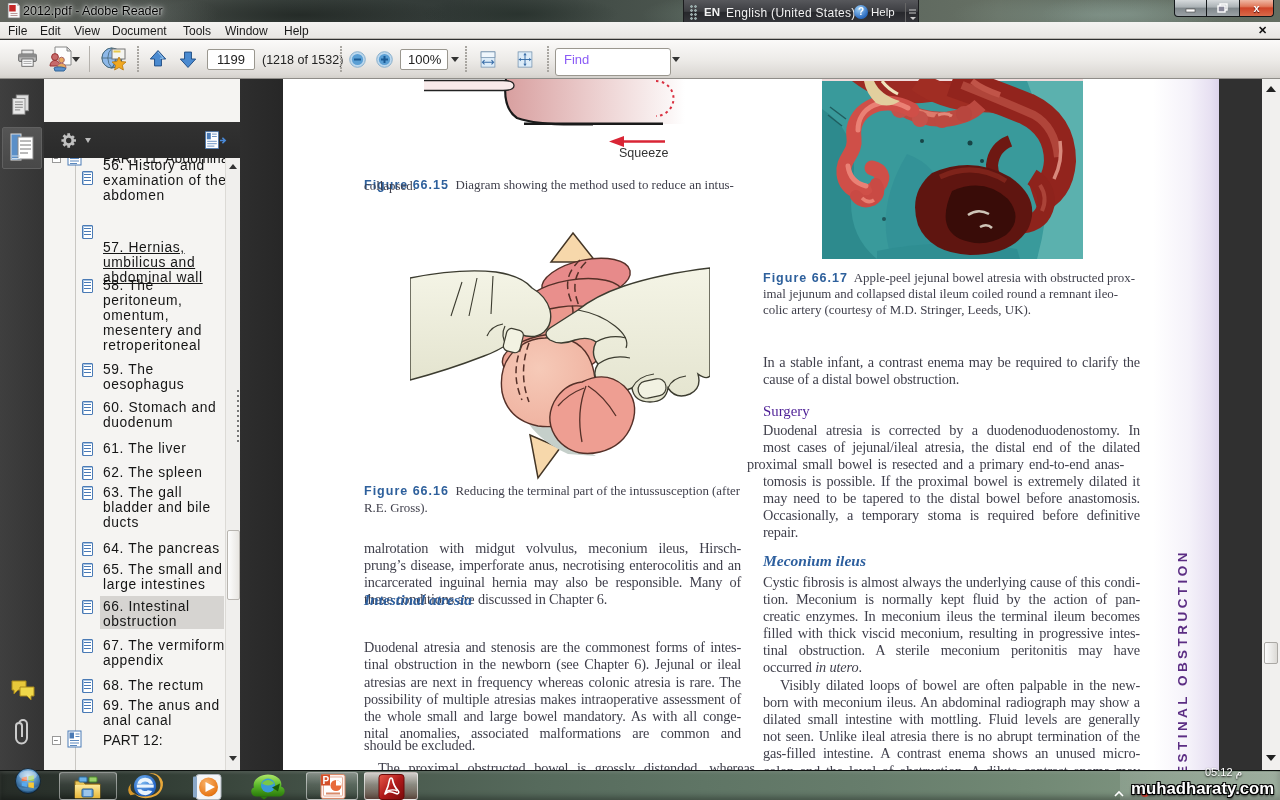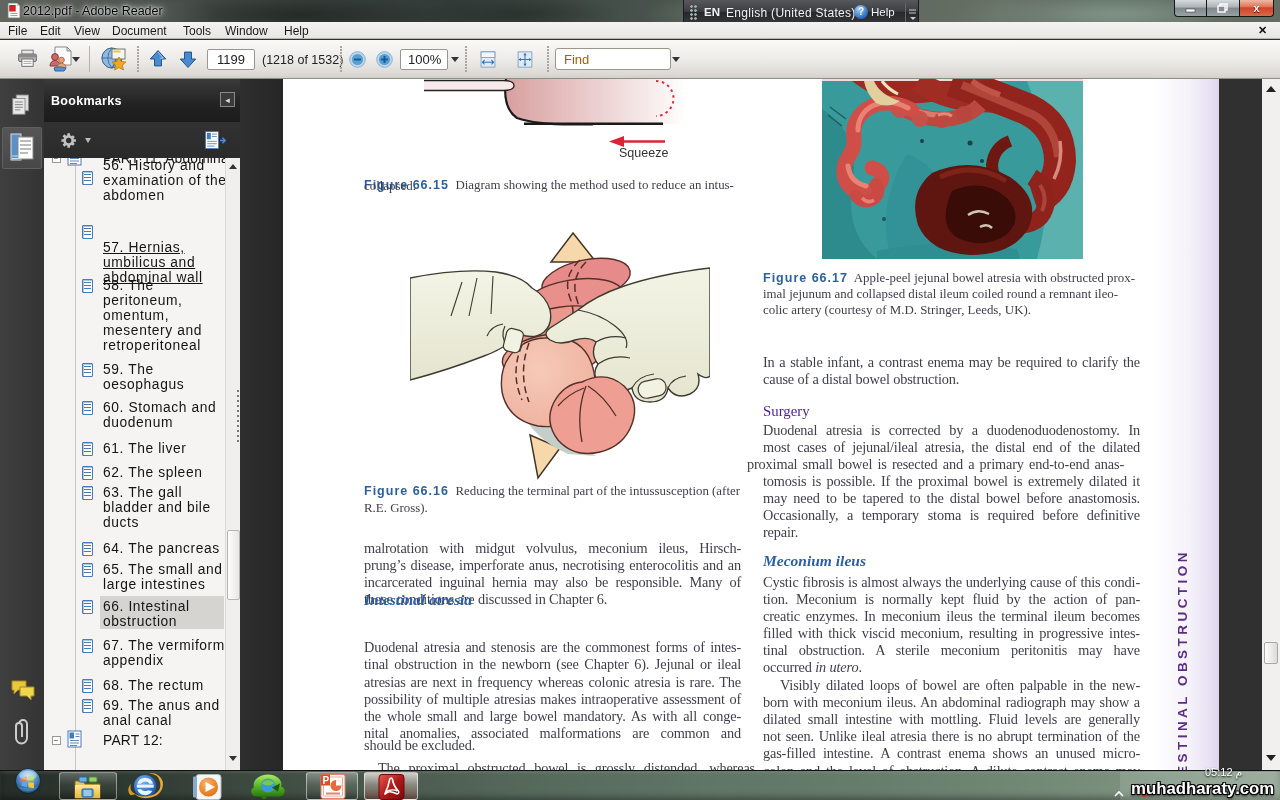--- a/index.html
+++ b/index.html
@@ -227,21 +227,21 @@
     <rect x="3" y="2" width="20" height="22" fill="#ddecf8" stroke="#6a8aa8"></rect>
     <rect x="3" y="2" width="20" height="8" fill="#eff6fc" stroke="#6a8aa8"></rect>
     <path d="M5 17h16M8 14l-3 3 3 3M18 14l3 3-3 3" stroke="#3a6ea8" stroke-width="1.6" fill="none"></path>
   </svg>
   <svg style="position:absolute;left:516px;top:8px;" width="18" height="23" viewBox="0 0 26 26">
     <rect x="3" y="2" width="20" height="22" fill="#ddecf8" stroke="#6a8aa8"></rect>
     <path d="M13 4v18M4 13h18" stroke="#3a6ea8" stroke-width="1.4"></path>
     <path d="M13 4l-2.5 3h5zM13 22l-2.5-3h5zM4 13l3-2.5v5zM22 13l-3-2.5v5z" fill="#3a6ea8"></path>
   </svg>
   <div class="tsepd" style="left:547px;"></div>
-  <div class="tbox" style="left:555px;top:8px;width:116px;height:22px;color:#a16207;padding:3px 0 0 8px;border-radius:3px;">Find</div>
+  <div class="tbox" style="left:555px;top:8px;width:116px;height:28px;color:#8b5cf6;padding:3px 0 0 8px;border-radius:3px;">Find</div>
   <div class="darrow" style="left:672px;top:17px;"></div>
 </div>
 
 <div id="main">
   <div id="page">
     <div id="pagecontent">
 
       <svg style="position:absolute;left:130px;top:0;" width="330" height="82" viewBox="0 0 330 82">
         <defs>
           <linearGradient id="tubeg" x1="0" y1="0" x2="1" y2="0">
@@ -479,24 +479,20 @@
               <path d="M8.5 4h4M8.5 6.5h4M3 10.5h9M3 13h9M3 15.5h7" stroke="#4a7ab5" stroke-width=".9"></path>
             </svg>
         <div class="ti" style="top:575px;letter-spacing:0.2px;">PART 12:</div>
       </div>
     </div>
     <div id="tree-sb">
           <div class="thumb"></div>
       <div style="position:absolute;left:3px;top:6px;width:0;height:0;border-left:4.5px solid transparent;border-right:4.5px solid transparent;border-bottom:5px solid #333;"></div>
       <div style="position:absolute;left:3px;top:598px;width:0;height:0;border-left:4.5px solid transparent;border-right:4.5px solid transparent;border-top:5px solid #333;"></div>
     </div>
-    <div id="panel-head">
-          <div class="t">Bookmarks</div>
-          <div class="collapse">◂</div>
-        </div>
     <div id="panel-tools">
       <svg style="position:absolute;left:15px;top:8px;" width="21" height="21" viewBox="0 0 26 26">
         <circle cx="12" cy="13" r="5" fill="none" stroke="#c0c0c0" stroke-width="3.4"></circle>
         <g stroke="#c0c0c0" stroke-width="3.4">
           <path d="M12 4v4M12 18v4M3 13h4M17 13h4M5.6 6.6l2.8 2.8M15.6 15.6l2.8 2.8M5.6 19.4l2.8-2.8M15.6 10.4l2.8-2.8"></path>
         </g>
       </svg>
       <div class="darrow" style="left:41px;top:16px;border-top-color:#bbb;border-left-width:3.5px;border-right-width:3.5px;"></div>
       <svg style="position:absolute;left:160px;top:8px;" width="24" height="21" viewBox="0 0 30 26">
         <rect x="2" y="2" width="16" height="21" fill="#fff" stroke="#4a7ab5"></rect>

